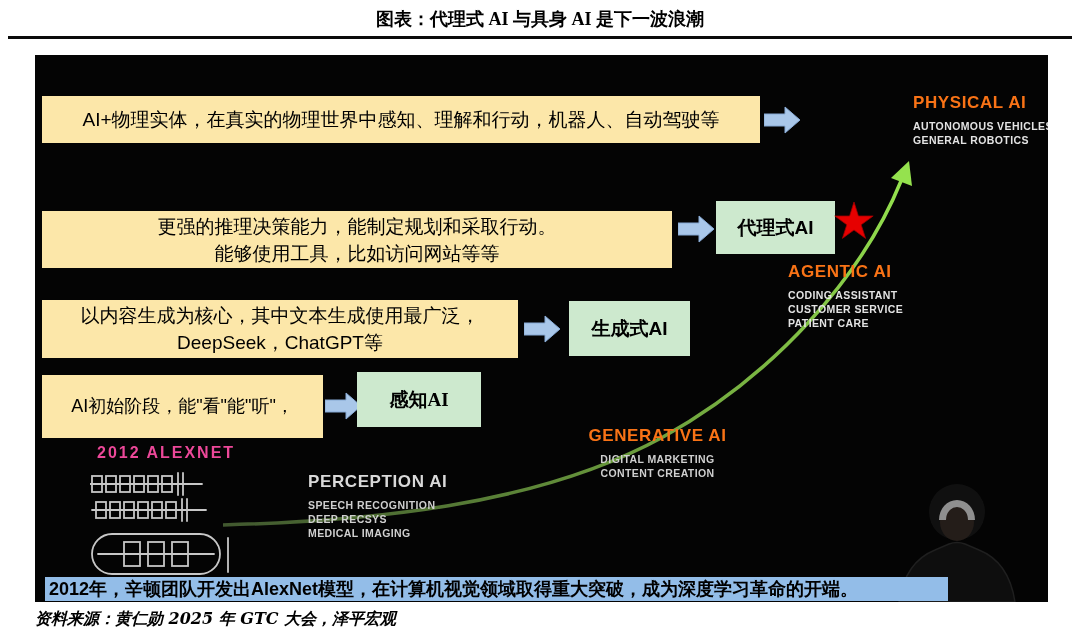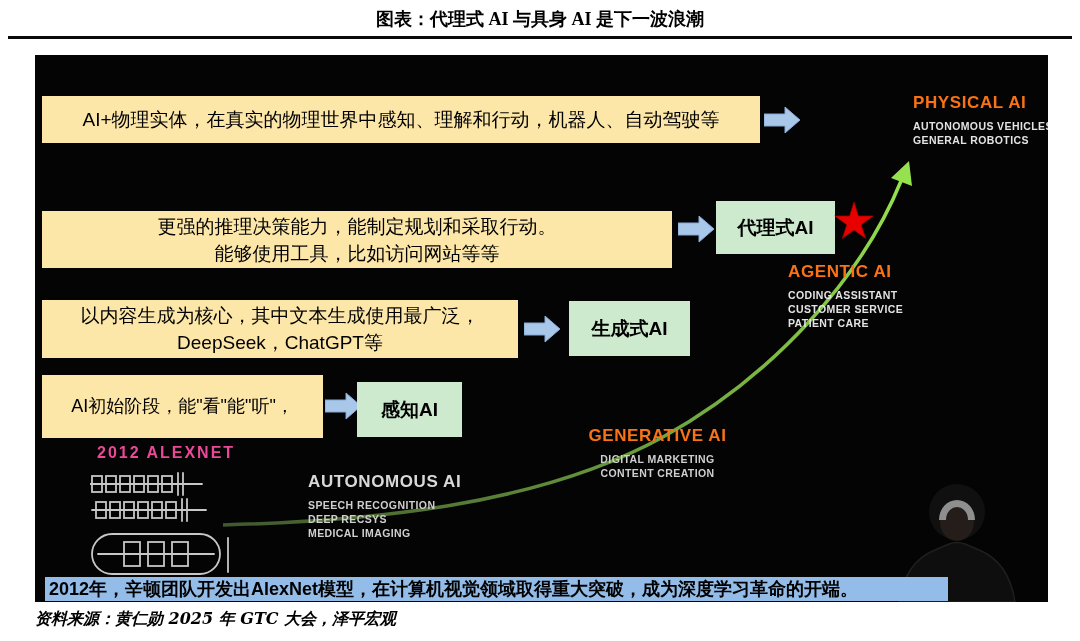--- a/index.html
+++ b/index.html
@@ -20,21 +20,21 @@
   .y1 { left:7px;  top:41px;  width:718px; height:47px; }
   .y2 { left:7px;  top:145px; width:630px; height:57px;margin-top:11px; }
   .y3 { left:7px;  top:245px; width:476px; height:58px; }
   .y4 { left:7px;  top:320px; width:281px; height:63px; font-size:18px; }
 
   .gbox { position:absolute; background:#cde9ce; color:#000; display:flex; align-items:center; justify-content:center;
     font-size:19px; font-weight:600; }
   .g1 { left:764px; top:38px;  width:106px; height:52px; }
   .g2 { left:681px; top:146px; width:119px; height:53px; }
   .g3 { left:534px; top:246px; width:121px; height:55px; }
-  .g4 { left:322px; top:327px; width:105px; height:55px; }
+  .g4 { left:322px; top:317px; width:124px; height:55px;font-family:Liberation Serif, serif; }
 
   .flow-arrow { position:absolute; width:36px; height:30px; }
   .a1 { left:729px; top:50px; }
   .a2 { left:643px; top:159px; }
   .a3 { left:489px; top:259px; }
   .a4 { left:290px; top:336px; }
 
   .star { position:absolute; left:799px; top:147px; width:40px; height:38px; }
 
   .stage { position:absolute; }
@@ -173,21 +173,21 @@
     <div class="ybox y4">
       <span class="ln">AI初始阶段，能"看"能"听"，</span>
     </div>
     <svg class="flow-arrow a4" viewBox="0 0 36 30">
       <polygon points="0,9 21,9 21,2 36,15 21,28 21,21 0,21" fill="#a9c7e9" stroke="#86a9d4" stroke-width="1"></polygon>
     </svg>
     <div class="gbox g4">
       <span>感知AI</span>
     </div>
     <div class="stage stage-perception">
-      <div class="st">AUTONOMOUS AI</div>
+      <div class="st">PERCEPTION AI</div>
       <div class="si">SPEECH RECOGNITION</div>
       <div class="si">DEEP RECSYS</div>
       <div class="si">MEDICAL IMAGING</div>
     </div>
 
     <div class="caption">2012年，辛顿团队开发出AlexNet模型，在计算机视觉领域取得重大突破，成为深度学习革命的开端。</div>
   </div>
 
   <div class="source">资料来源：黄仁勋 2025 年 GTC 大会，泽平宏观</div>
 </div>

